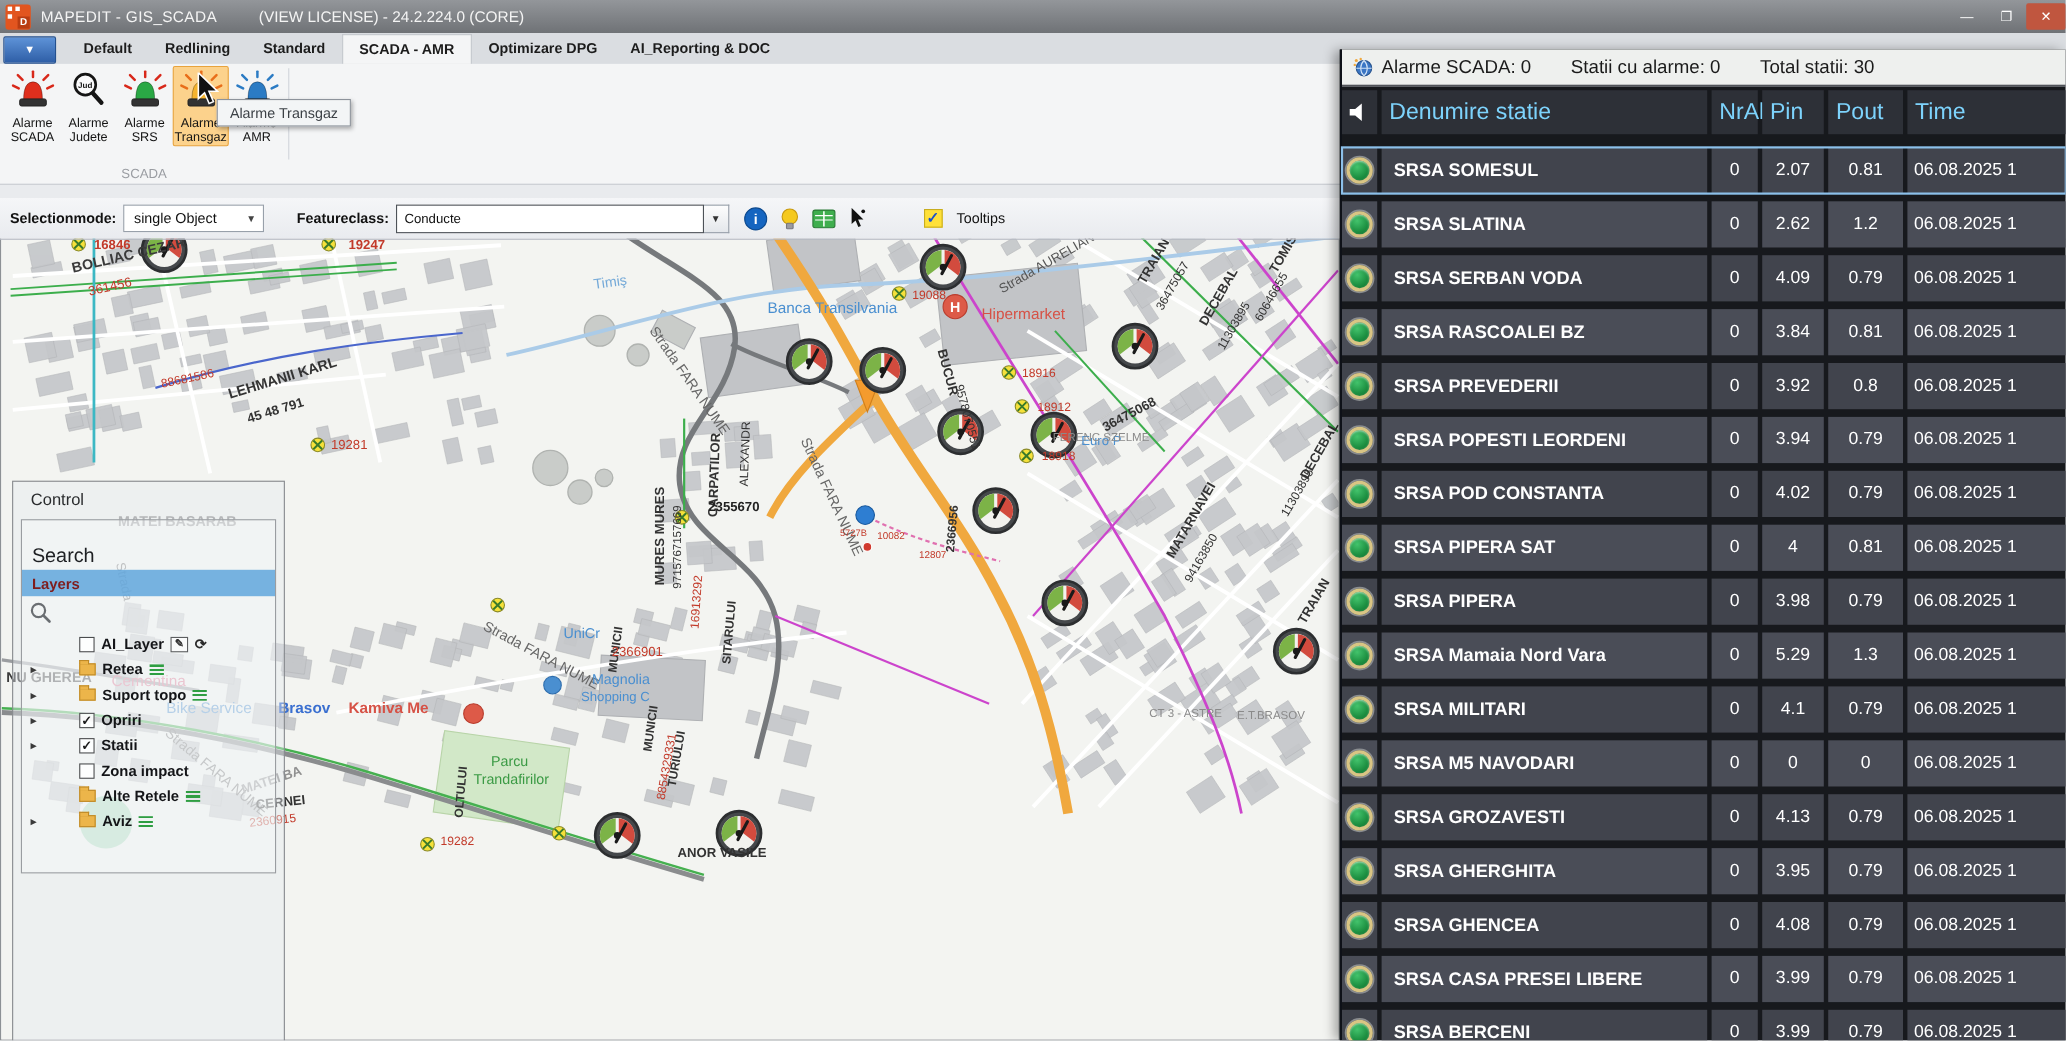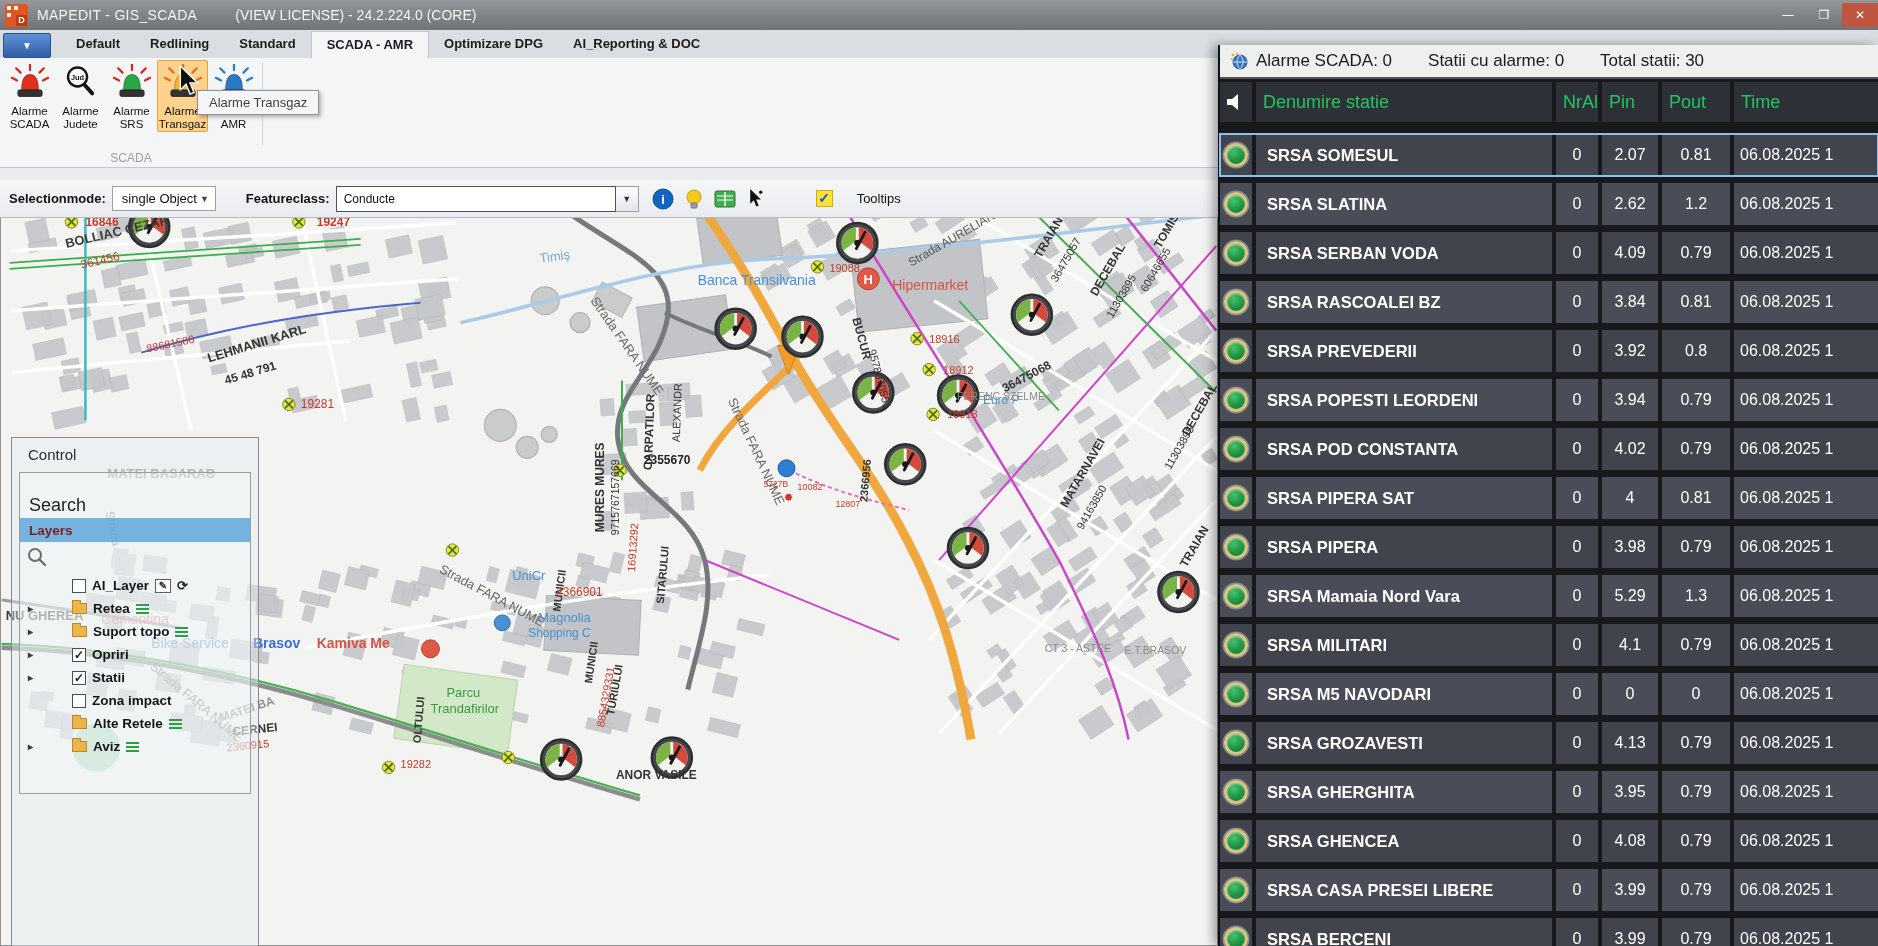--- a/index.html
+++ b/index.html
@@ -47,34 +47,34 @@
   .tooltip{position:absolute;left:197px;top:32px;z-index:26;background:#f3f5f6;
     border:1px solid #8d939b;box-shadow:2px 2px 4px rgba(0,0,0,.3);padding:4px 11px;
     font-size:13px;color:#3c4146;white-space:nowrap;}
   .cursor{position:absolute;left:176px;top:8px;z-index:30;}
 
   
   .optionsbar{position:absolute;left:0;top:180px;width:100%;height:38px;
     background:linear-gradient(#f5f6f8,#e9ebef);border-bottom:1px solid #b6bac2;
     display:flex;align-items:center;font-size:13px;color:#111;z-index:4;}
   .ob-label{font-weight:bold;margin-left:9px;}
-  .select1{width:104px;height:25px;margin-left:6px;background:#fff;border:1px solid #98a0aa;
+  .select1{width:128px;height:25px;margin-left:6px;background:#fff;border:1px solid #98a0aa;
     display:flex;align-items:center;padding-left:9px;font-size:13px;}
   .select1 .caret{margin-left:auto;margin-right:6px;font-size:9px;color:#444;}
   .ob-label2{font-weight:bold;margin-left:30px;text-align:right;}
   .combo{width:280px;height:26px;margin-left:6px;background:#fff;border:1.5px solid #4d5258;
     display:flex;align-items:center;padding-left:7px;font-size:12px;}
   .combobtn{width:23px;height:26px;border:1px solid #98a0aa;border-left:none;
     background:linear-gradient(#fdfdfd,#e4e7eb);display:flex;align-items:center;justify-content:center;
     font-size:9px;color:#333;}
   .obicons{display:flex;margin-left:12px;gap:7px;align-items:center;}
   .obicon{width:24px;height:24px;display:flex;align-items:center;justify-content:center;}
   .cbx{width:17px;height:17px;margin-left:48px;background:#ffe13a;border:1px solid #c8ad20;
     color:#1c50c8;font-weight:bold;font-size:14px;line-height:15px;text-align:center;}
-  .cbx-label{margin-left:24px;}
+  .cbx-label{margin-left:13px;}
 
   
   .map{position:absolute;left:0;top:206px;width:1218px;height:740px;border:1px solid #8d9195;
     background:#f3f4f1;z-index:1;}
   .map svg{display:block;}
 
   
   .lpanel{position:absolute;left:10px;top:230px;width:248px;height:562px;
     background:rgba(228,233,238,.42);border:1px solid #86898d;z-index:10;}
   .lp-title{margin:8px 0 0 16px;font-size:15px;color:#2a2c2e;}
@@ -101,21 +101,21 @@
   .refico{font-size:13px;color:#2a2a2a;font-weight:bold;flex:none;}
 
   
   .rpanel{position:absolute;right:0;top:45px;width:660px;height:901px;background:#17191d;
     border-left:2px solid #0e1118;box-shadow:-5px 0 10px rgba(0,0,0,.35);z-index:55;}
   .rsummary{height:34px;background:#eef0ee;border-bottom:2px solid #505359;display:flex;
     align-items:center;font-size:17px;color:#1a1a1a;gap:36px;padding-left:10px;}
   .rsummary .itm{display:flex;align-items:center;gap:8px;}
   .rgrid{display:grid;grid-template-columns:32px 296px 42px 56px 68px 1fr;gap:4px;}
   .rheader{margin-top:3px;}
-  .rheader .hcell{background:#2d3037;color:#22c55e;font-size:18px;height:40px;display:flex;
+  .rheader .hcell{background:#2d3037;color:#7dd3fc;font-size:21px;height:40px;display:flex;
     align-items:center;padding-left:7px;}
   .rheader .hled{justify-content:center;padding-left:0;}
   .rows{margin-top:12px;}
   .trow{margin-bottom:7px;height:42px;}
   .trow .cell{background:#41444d;color:#fff;display:flex;align-items:center;height:42px;}
   .trow.alt .cell{background:#4a4d57;}
   .trow.selected{outline:2px solid #8cc0ea;outline-offset:-1px;}
   .cname{font-weight:bold;font-size:16.5px;padding-left:11px;}
   .cnum{justify-content:center;font-size:16px;}
   .ctime{font-size:16px;padding-left:6px;white-space:nowrap;overflow:hidden;}

